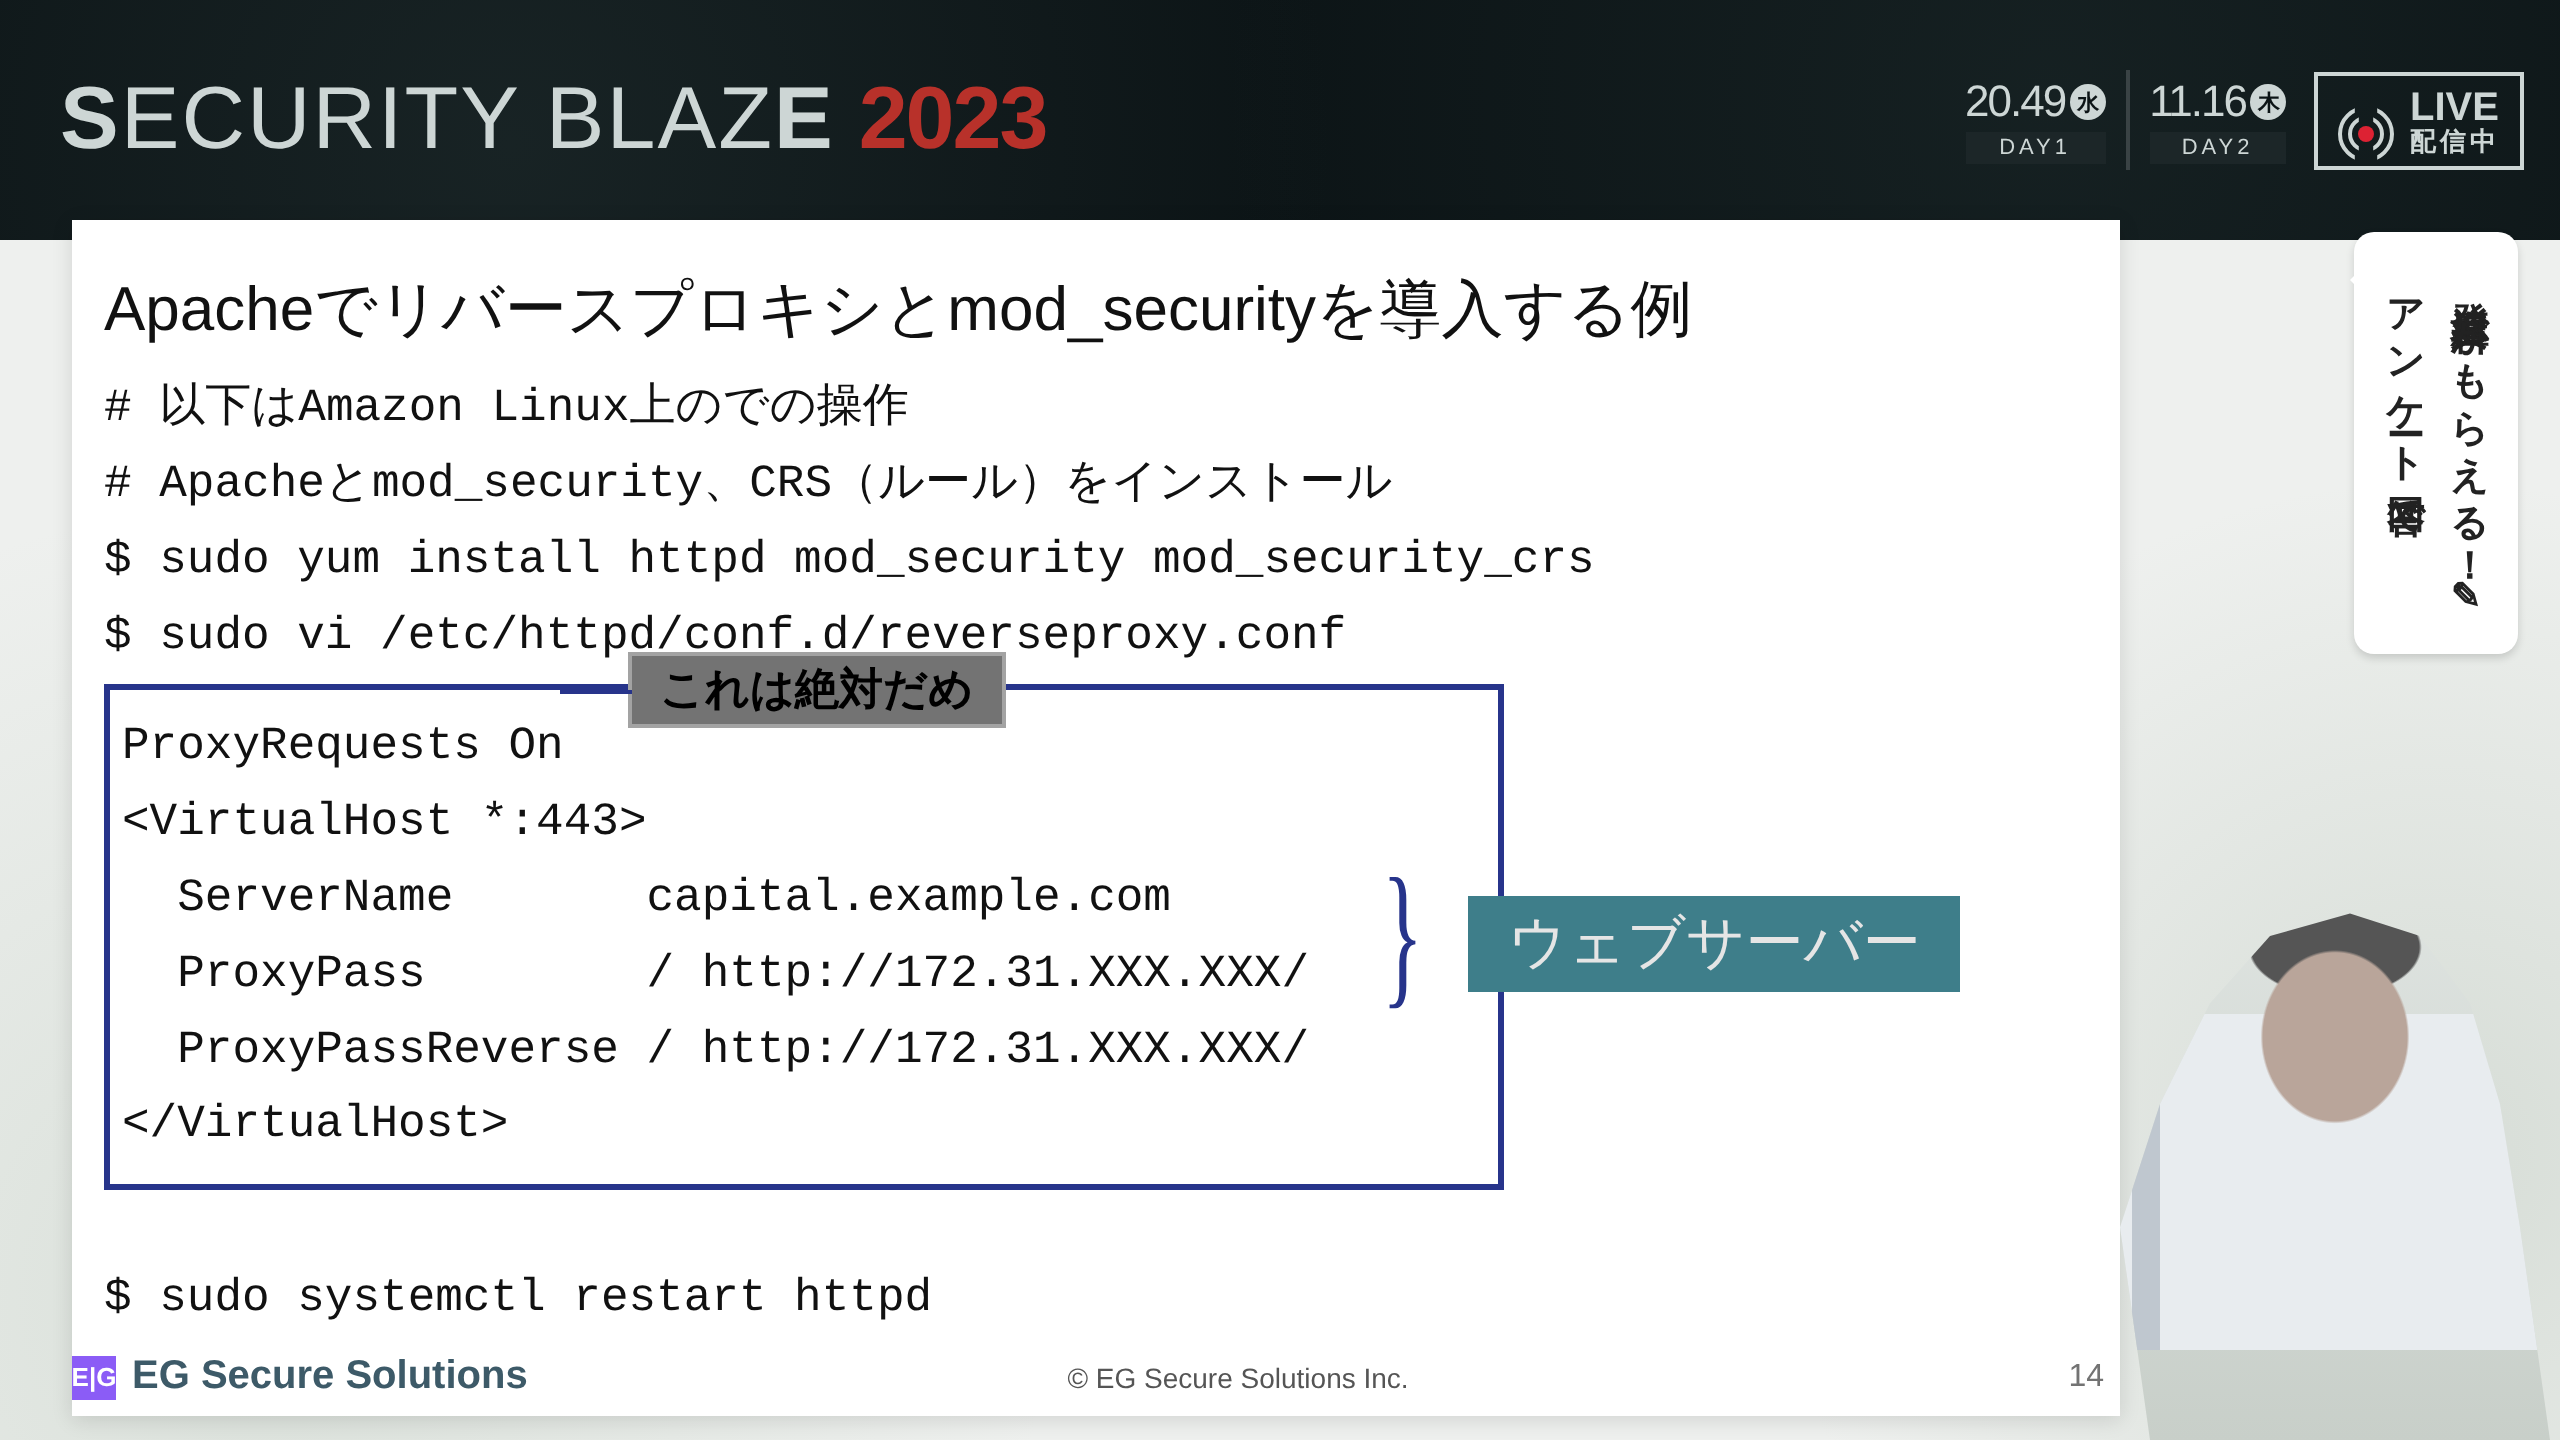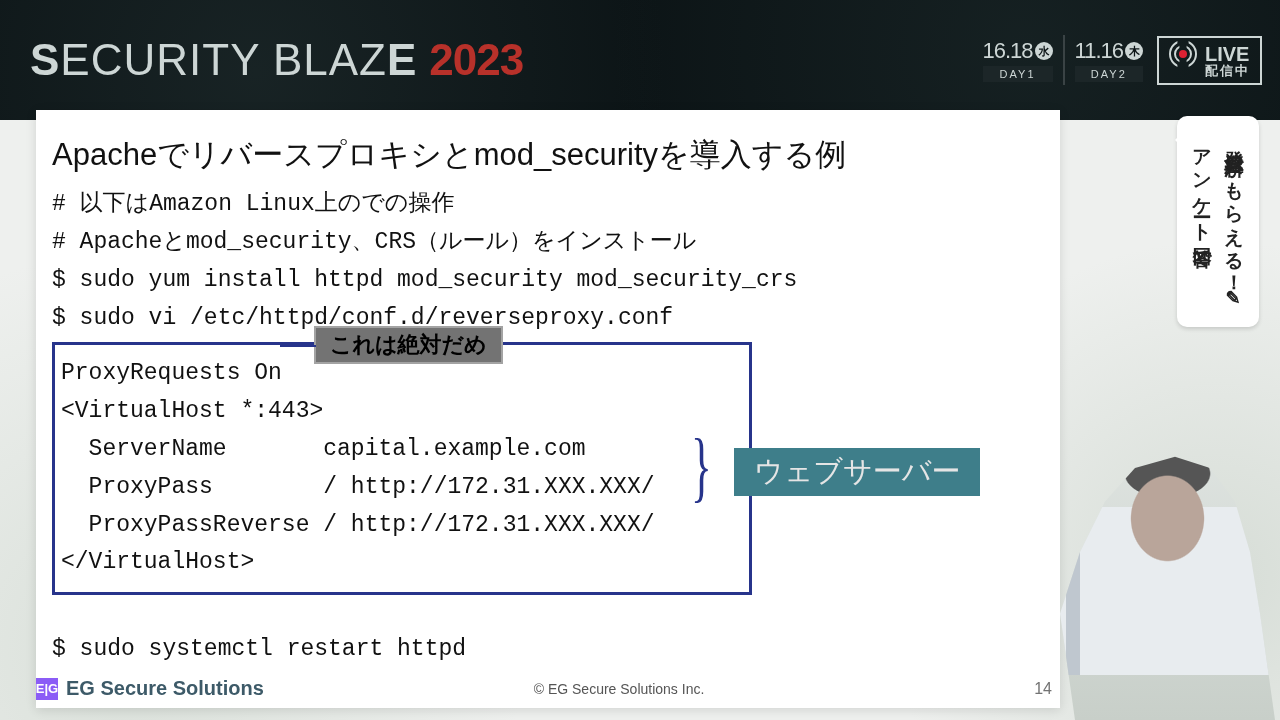--- a/index.html
+++ b/index.html
@@ -27,21 +27,21 @@
   .et-main .thin { font-weight: 400; }
   .et-year { font-size: 44px; font-weight: 800; color: #b8312a; font-family: Arial, sans-serif; margin-left: 6px; letter-spacing: -1px;}
   .header-right { margin-left: auto; display: flex; align-items: center; gap: 14px; }
   .day-group { display: flex; align-items: center; gap: 10px; }
   .day-sep { width: 2px; height: 50px; background: #3a4345; }
   .day-box { text-align: center; }
   .day-date { color: #cdd6d5; font-size: 22px; font-weight: 200; letter-spacing: -1px; font-family: Arial, sans-serif; display:flex; align-items:center; gap:2px;}
   .day-dot { display:inline-flex; width:18px; height:18px; border-radius:50%; background:#cdd6d5; color:#0c1416; font-size:11px; align-items:center; justify-content:center; font-weight:700;}
   .day-lbl { color:#cdd6d5; background:#1c2628; font-size:11px; letter-spacing:2px; padding:2px 0; margin-top:2px;}
   .live-badge {
-    border: 2px solid #cdd6d5; color:#cdd6d5; padding: 6px 10px; display:flex; align-items:flex-start; gap:8px;
+    border: 2px solid #cdd6d5; color:#cdd6d5; padding: 6px 10px; display:flex; align-items:flex-end; gap:8px;
     font-weight:700; font-size: 20px;
   }
   .live-icon { position:relative; width:28px; height:20px; display:flex; align-items:center; justify-content:center;}
   .live-icon::before, .live-icon::after{
     content:""; position:absolute; border:2px solid #cdd6d5; border-radius:50%;
   }
   .live-icon::before{ width:24px; height:24px; clip-path: polygon(0 0, 30% 0, 30% 100%, 0 100%, 0 0, 100% 0, 100% 100%, 70% 100%, 70% 0);}
   .live-icon::after{ width:14px; height:14px; clip-path: polygon(0 0, 30% 0, 30% 100%, 0 100%, 0 0, 100% 0, 100% 100%, 70% 100%, 70% 0);}
   .live-dot{ width:8px; height:8px; background:#d23; border-radius:50%; position:relative; z-index:1;}
   .live-text{ line-height:1; }
@@ -118,21 +118,21 @@
   <div class="event-title">
     <span class="et-main">
       <span>S</span><span class="thin">ECURITY BLAZ</span><span>E</span>
     </span>
     <span class="et-year">2023</span>
   </div>
   <div class="header-right">
     <div class="day-group">
       <div class="day-box">
         <div class="day-date">
-          <span>16.18</span>
+          <span>20.49</span>
           <span class="day-dot">水</span>
         </div>
         <div class="day-lbl">DAY1</div>
       </div>
       <div class="day-sep"></div>
       <div class="day-box">
         <div class="day-date">
           <span>11.16</span>
           <span class="day-dot">木</span>
         </div>

